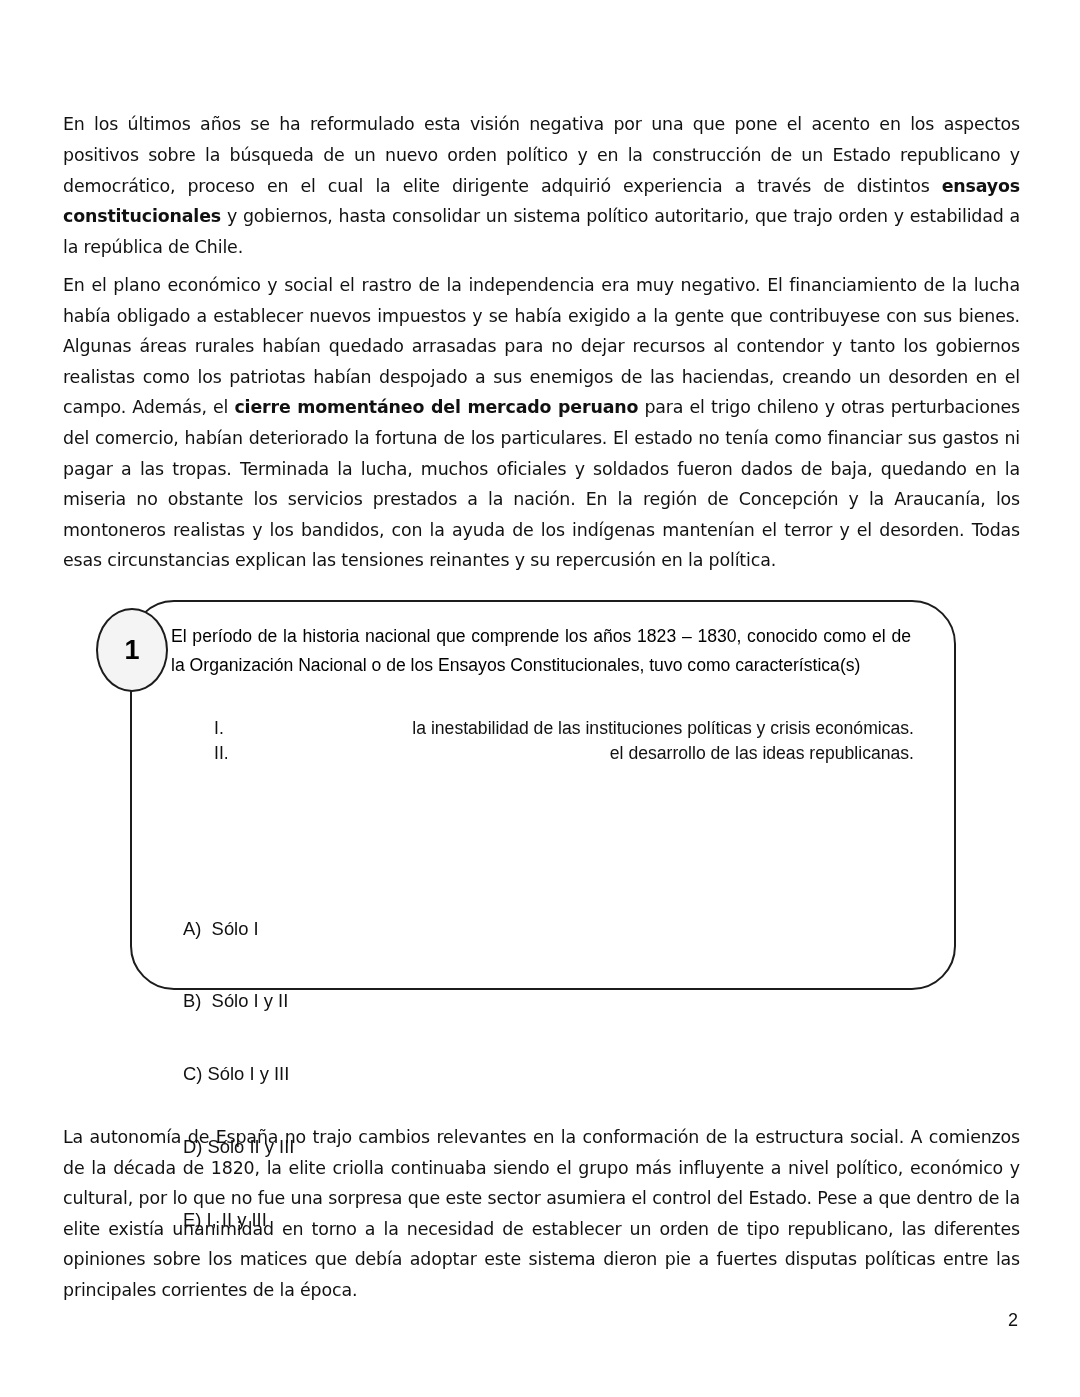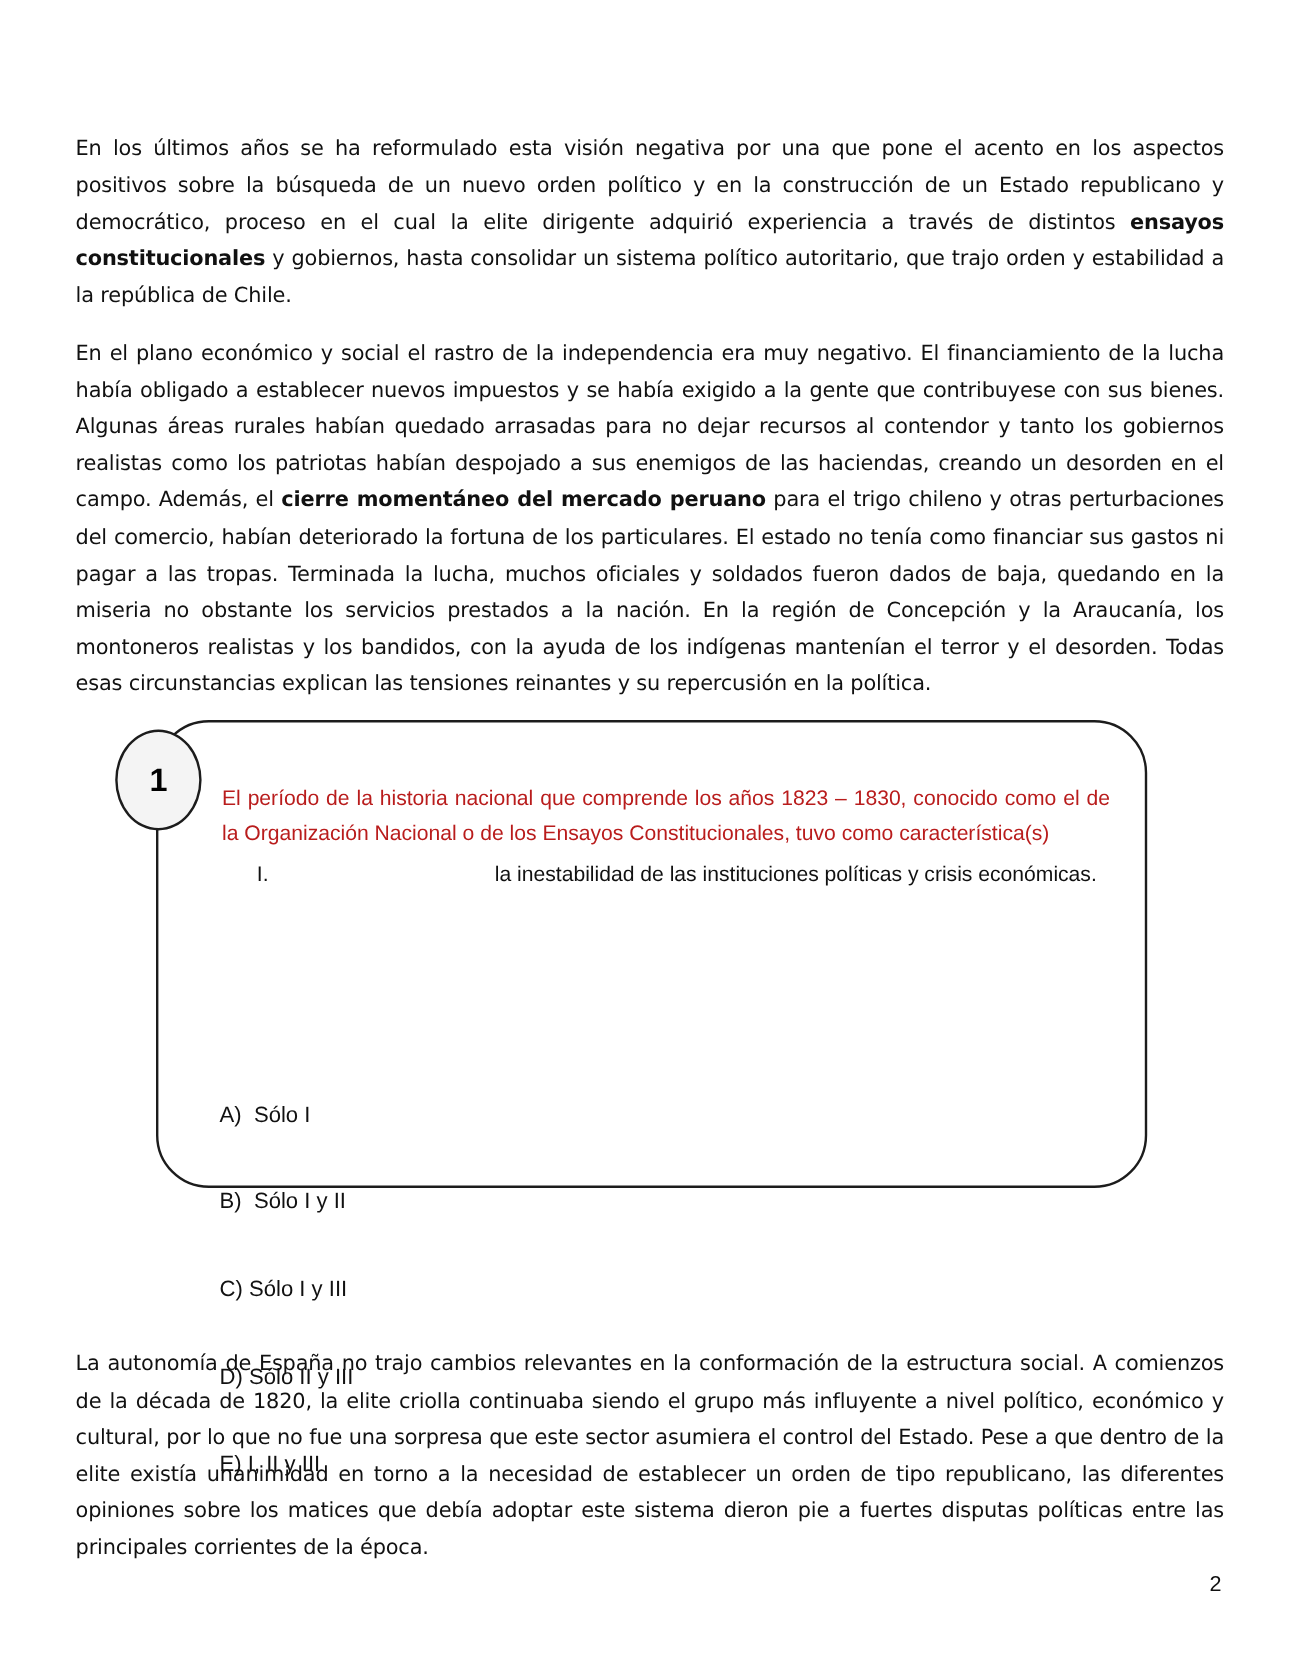--- a/index.html
+++ b/index.html
@@ -33,21 +33,21 @@
     text-align: justify;
     text-justify: inter-word;
     font-size: 17.4px;
     line-height: 30.6px;
     letter-spacing: -0.15px;
     color: #111;
   }
   .para b { font-weight: bold; }
 
   #para-1 { top: 92px; }
-  #para-2 { top: 256px; margin-top: 24px; }
+  #para-2 { top: 246px; margin-top: 24px; }
   #para-3 { top: 1088px; margin-top: 34px; }
 
   
   .qbox {
     position: absolute;
     left: 130px;
     top: 600px;
     width: 826px;
     height: 390px;
     box-sizing: border-box;
@@ -82,31 +82,30 @@
     left: 124px;
     top: 614px;
     width: 16px;
     height: 72px;
     background: #ffffff;
     z-index: 2;
   }
 
   .qstem {
     position: absolute;
-    left: 185px;
+    left: 171px;
     top: 622px;
     width: 740px;
     font-family: "Liberation Sans", sans-serif;
     font-size: 17.6px;
     line-height: 28.5px;
     text-align: justify;
     text-justify: inter-word;
-    color: #b91c1c;
+    color: #000000;
     z-index: 4;
-    margin-top: 29px;
   }
 
   .roman-list {
     position: absolute;
     left: 214px;
     top: 716px;
     width: 700px;
     font-family: "Liberation Sans", sans-serif;
     font-size: 17.6px;
     line-height: 24.5px;
@@ -162,20 +161,24 @@
 
   <div class="qbadge">1</div>
 
   <div class="qstem">El período de la historia nacional que comprende los años 1823 – 1830, conocido como el de la Organización Nacional o de los Ensayos Constitucionales, tuvo como característica(s)</div>
 
   <div class="roman-list">
     <div class="roman-row">
       <span class="roman-num">I.</span>
       <span class="roman-txt">la inestabilidad de las instituciones políticas y crisis económicas.</span>
     </div>
+    <div class="roman-row">
+      <span class="roman-num">II.</span>
+      <span class="roman-txt">el desarrollo de las ideas republicanas.</span>
+    </div>
   </div>
 
   <div class="options">
     <div><span>A)</span><span>  Sólo I</span></div>
     <div><span>B)</span><span>  Sólo I y II</span></div>
     <div><span>C)</span><span> Sólo I y III</span></div>
     <div><span>D)</span><span> Sólo II y III</span></div>
     <div><span>E)</span><span> I, II y III</span></div>
   </div>
 

